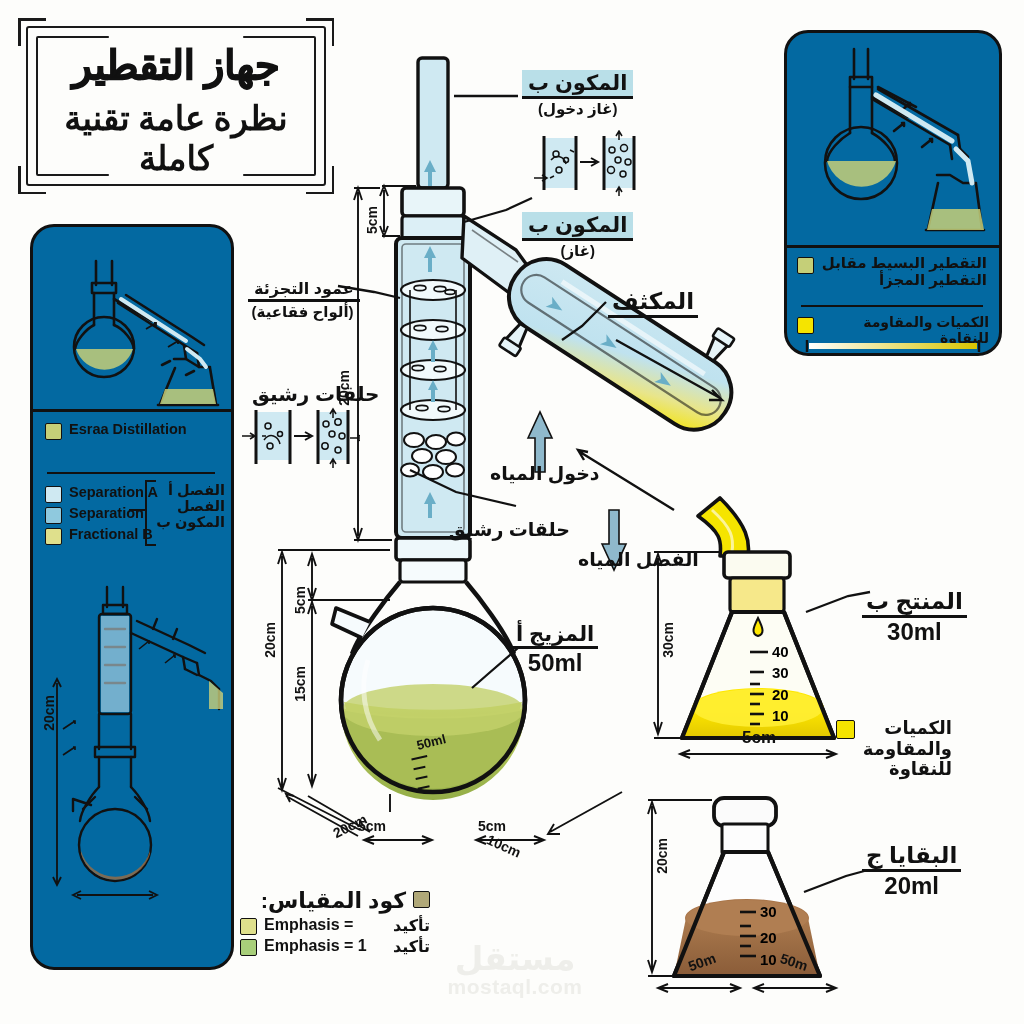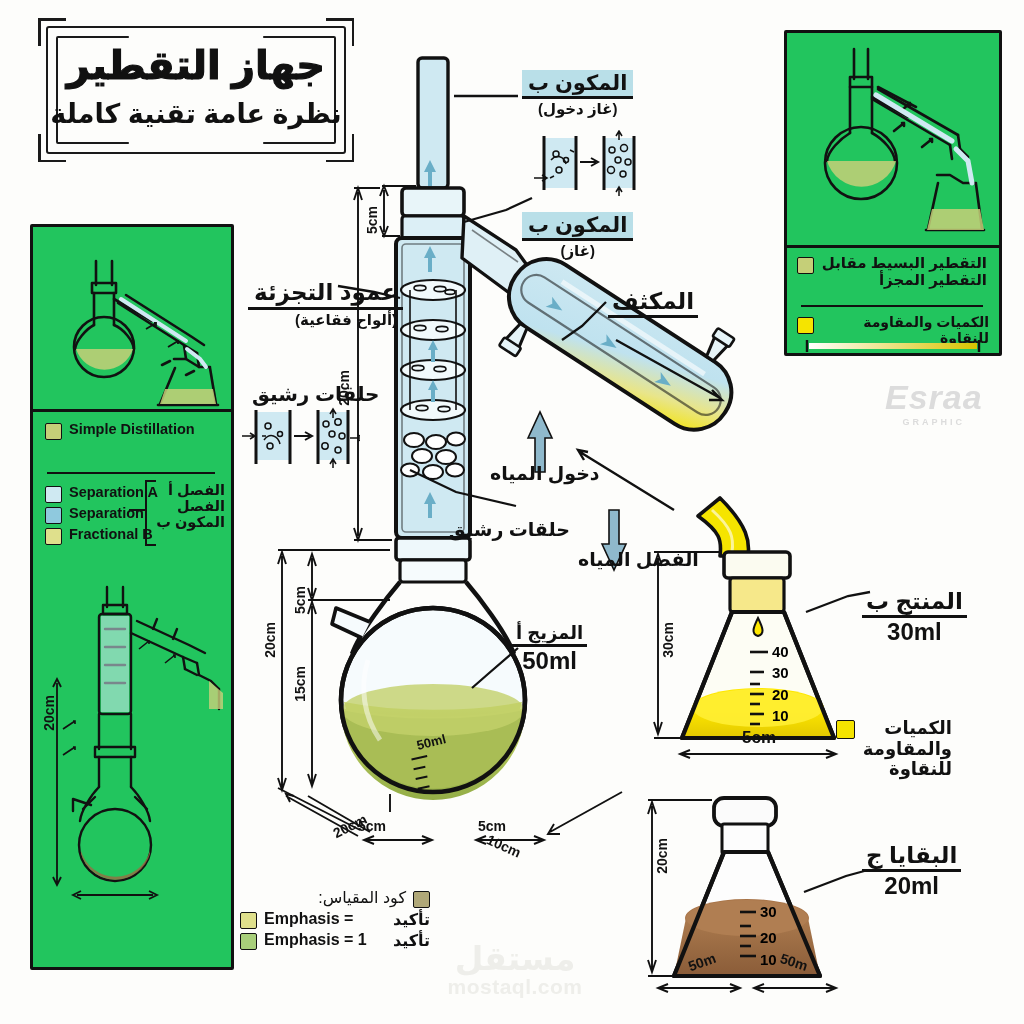--- a/index.html
+++ b/index.html
@@ -7,45 +7,45 @@
     width:1024px;height:1024px;overflow:hidden;
     background:#fdfdfb;
     font-family:"Liberation Sans","DejaVu Sans",sans-serif;
     position:relative;
     color:#111;
   }
   #stage{position:absolute;inset:0;width:1024px;height:1024px;}
   .abs{position:absolute;}
 
   
-  #title-block{left:46px;top:26px;width:300px;height:128px;}
+  #title-block{left:26px;top:26px;width:300px;height:160px;font-family:Liberation Serif, serif;}
   .title-frame{
     position:absolute;inset:0;border:2.5px solid #1a1a1a;border-radius:3px;
   }
   .title-frame2{
     position:absolute;left:10px;top:10px;right:10px;bottom:10px;
     border:2px solid #1a1a1a;border-radius:2px;
     clip-path:polygon(0 0,26% 0,26% 3px,74% 3px,74% 0,100% 0,100% 100%,74% 100%,74% calc(100% - 3px),26% calc(100% - 3px),26% 100%,0 100%);
   }
   .tick{position:absolute;background:#1a1a1a;}
   #title-ar{
     position:absolute;left:0;right:0;top:16px;text-align:center;
     font-size:40px;font-weight:bold;letter-spacing:-1px;
     direction:rtl;color:#111;
     text-shadow:1px 1px 0 #fff, -1px -1px 0 #fff;
     -webkit-text-stroke:1.2px #111;
   }
   #title-sub{
     position:absolute;left:0;right:0;top:72px;text-align:center;
-    font-size:27px;font-weight:bold;direction:rtl;color:#111;
+    font-size:34px;font-weight:bold;direction:rtl;color:#111;
   }
 
   
   .panel{
-    position:absolute;border:3px solid #111;border-radius:2px;background:#22c55e;
+    position:absolute;border:3px solid #111;border-radius:24px;background:#0369a1;
   }
   .panel-divider{position:absolute;left:0;right:0;height:2.5px;background:#111;}
 
   .legend-row{display:flex;align-items:flex-start;gap:7px;margin:2px 0;}
   .swatch{width:15px;height:15px;border:1.8px solid #111;flex:0 0 auto;margin-top:2px;border-radius:2px;}
   .legend-txt{font-size:14.5px;font-weight:bold;line-height:1.12;}
   .rtl{direction:rtl;text-align:right;}
 
   
   .callout{
@@ -123,21 +123,21 @@
         <path d="M112 100 L122 94 M120 94 L122 94 L122 97"></path>
         <path d="M134 118 L144 112 M142 112 L144 112 L144 115"></path>
       </g>
     </svg>
     <div class="panel-divider" style="top:182px;"></div>
 
     <div class="abs" style="left:12px;top:192px;width:178px;">
       <div class="legend-row">
         <div class="swatch" style="background:#c5cf78"></div>
         <div class="legend-txt">
-          <div>Simple Distillation</div>
+          <div>Esraa Distillation</div>
         </div>
       </div>
     </div>
 
     <div class="abs" style="left:14px;top:245px;width:168px;height:2px;background:#111;"></div>
 
     <div class="abs" style="left:12px;top:255px;width:178px;">
       <div class="legend-row">
         <div class="swatch" style="background:#cfe9f2"></div>
         <div class="legend-txt" style="flex:1;">Separation A</div>
@@ -508,21 +508,21 @@
       <path d="M85 66 L85 58 M82 62 L85 57 L88 62"></path>
     </g>
   </svg>
 
   <div class="callout hl-blue" style="left:522px;top:212px;">
     <span class="main">المكون ب</span>
     <span class="sub">(غاز)</span>
   </div>
 
   <div class="callout ul" style="left:248px;top:278px;text-align:right;">
-    <span class="main" style="font-size:23px;">عمود التجزئة</span>
+    <span class="main" style="font-size:16px;">عمود التجزئة</span>
     <span class="sub" style="text-align:right;padding-right:6px;">(ألواح فقاعية)</span>
   </div>
 
   <div class="callout" style="left:252px;top:382px;">
     <span class="main" style="font-size:20px;padding:0;">حلقات رشيق</span>
   </div>
 
   <svg class="abs" style="left:240px;top:406px;" width="120" height="66" viewBox="0 0 120 66">
     <rect x="16" y="6" width="34" height="48" fill="#cfe9f2"></rect>
     <path d="M16 4 L16 58 M50 4 L50 58" stroke="#111" stroke-width="3"></path>
@@ -560,21 +560,21 @@
 
   <div class="callout" style="left:578px;top:548px;">
     <span class="main" style="font-size:19px;padding:0;">الفصل المياه</span>
   </div>
 
   <div class="callout" style="left:500px;top:520px;text-align:center;width:70px;">
     <span class="main" style="font-size:19px;padding:0;line-height:1.1;display:block;">حلقات رشيق</span>
   </div>
 
   <div class="callout" style="left:512px;top:622px;">
-    <span class="main ulline" style="font-size:18px;padding:0 4px;border-bottom:3px solid #111;">المزيج أ</span>
+    <span class="main ulline" style="font-size:21px;padding:0 4px;border-bottom:3px solid #111;">المزيج أ</span>
     <span class="big-val">50ml</span>
   </div>
 
   <div class="callout" style="left:862px;top:588px;">
     <span class="main" style="font-size:23px;padding:0 4px;border-bottom:3px solid #111;">المنتج ب</span>
     <span class="big-val">30ml</span>
   </div>
 
   <div class="abs" style="left:836px;top:716px;width:116px;">
     <div class="legend-row" style="align-items:flex-start;">
@@ -598,37 +598,33 @@
   <div class="dim" style="left:478px;top:818px;">5cm</div>
   <div class="dim" style="left:486px;top:838px;transform:rotate(24deg);">10cm</div>
   <div class="dim dimv" style="left:660px;top:622px;">30cm</div>
   <div class="dim" style="left:742px;top:728px;font-size:17px;">5cm</div>
   <div class="dim dimv" style="left:654px;top:838px;">20cm</div>
   <div class="dim" style="left:688px;top:954px;transform:rotate(-20deg);">50m</div>
   <div class="dim" style="left:780px;top:954px;transform:rotate(18deg);">50m</div>
 
   <div class="abs" style="left:240px;top:886px;width:190px;">
     <div class="legend-row" style="justify-content:flex-end;">
-      <div class="rtl" style="font-size:16px;font-weight:normal;">كود المقياس:</div>
+      <div class="rtl" style="font-size:22px;font-weight:bold;">كود المقياس:</div>
       <div class="swatch" style="background:#b0a878;margin-top:3px;"></div>
     </div>
     <div class="legend-row">
       <div class="swatch" style="background:#dfe08c"></div>
       <div style="font-size:16px;font-weight:bold;flex:1;">Emphasis =</div>
       <div class="rtl" style="font-size:16px;font-weight:bold;">تأكيد</div>
     </div>
     <div class="legend-row">
       <div class="swatch" style="background:#a8cf7a"></div>
       <div style="font-size:16px;font-weight:bold;flex:1;">Emphasis = 1</div>
       <div class="rtl" style="font-size:16px;font-weight:bold;">تأكيد</div>
     </div>
   </div>
 
-  <div id="wm-esraa">
-    <span>Esraa</span>
-    <span class="sm">GRAPHIC</span>
-  </div>
   <div id="wm-mostaql">
     <div class="ar">مستقل</div>
     <div class="en">mostaql.com</div>
   </div>
 
 </div>
 
 </body></html>

